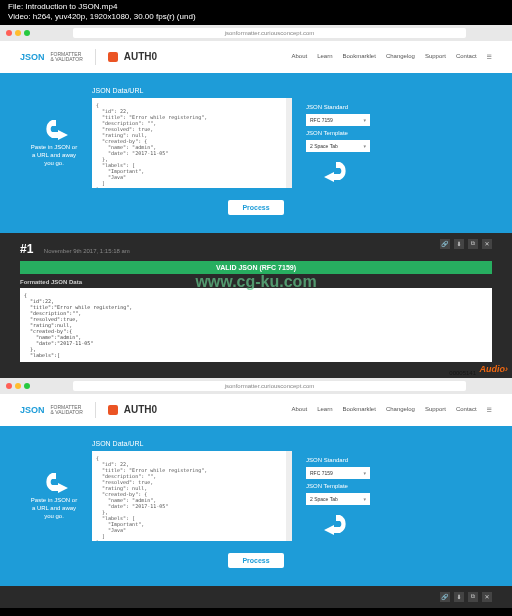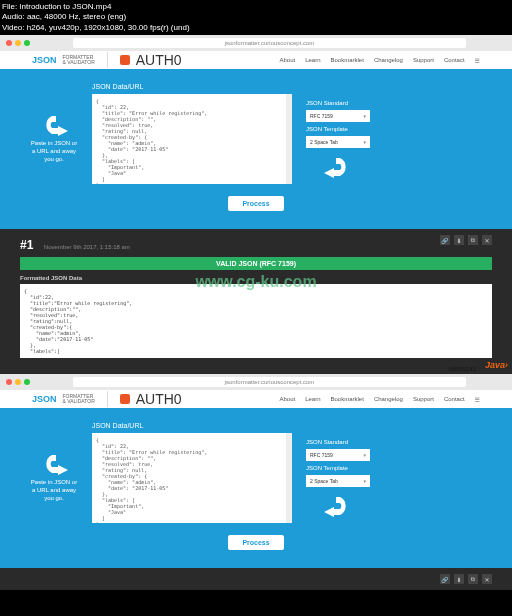--- a/index.html
+++ b/index.html
@@ -1,30 +1,30 @@
 <!DOCTYPE html>
 <html><head>
 <meta charset="utf-8">
 <style>
 * { margin: 0; padding: 0; box-sizing: border-box; font-family: Arial, sans-serif; }
 body { width: 512px; background: #000; }
 
-.meta-block { background: #000; color: #fff; font-size: 8px; padding: 2px 2px; line-height: 1.3; }
+.meta-block { background: #000; color: #fff; font-size: 8px; padding: 2px 8px; line-height: 1.3; }
 
 .browser-chrome { background: #e8e8e8; height: 16px; display: flex; align-items: center; padding: 0 6px; gap: 3px; }
 .traffic { width: 6px; height: 6px; border-radius: 50%; }
 .tr-red { background: #ff5f56; }
 .tr-yellow { background: #ffbd2e; }
 .tr-green { background: #27c93f; }
 .url-bar { flex: 1; background: #fff; height: 10px; margin: 0 40px; border-radius: 2px; font-size: 6px; color: #888; text-align: center; line-height: 10px; }
 
-.topbar { background: #fff; height: 18px; display: flex; align-items: center; padding: 0 32px; gap: 6px; }
+.topbar { background: #fff; height: 32px; display: flex; align-items: center; padding: 0 20px; gap: 6px; }
 .logo-json { font-size: 9px; font-weight: bold; color: #1e9cd8; }
 .logo-sub { font-size: 5px; color: #666; line-height: 1; }
-.logo-auth { font-size: 14px; font-weight: normal; color: #333; text-align: right; }
+.logo-auth { font-size: 10px; font-weight: bold; color: #333; text-align: right; }
 .auth-icon { width: 10px; height: 10px; background: #eb5424; border-radius: 2px; display: inline-block; }
 .sep { width: 1px; height: 16px; background: #ddd; margin: 0 6px; }
 .topnav { margin-left: auto; display: flex; gap: 10px; font-size: 6px; color: #555; }
 
 .blue-main { background: #1e9cd8; padding: 14px 30px 18px; position: relative; }
 .panel-header { color: #fff; font-size: 7px; margin-bottom: 4px; margin-left: 62px; }
 .panel-row { display: flex; align-items: center; gap: 14px; }
 .arrow-svg { fill: #fff; }
 .arrow-caption { color: #fff; font-size: 6px; text-align: center; width: 48px; line-height: 1.3; }
 
@@ -55,21 +55,20 @@
 .result-code { background: #fff; font-family: monospace; font-size: 5px; color: #444; padding: 4px; margin-top: 3px; white-space: pre; overflow: hidden; }
 
 .watermark { position: absolute; left: 50%; transform: translateX(-50%); color: rgba(100,200,140,0.7); font-size: 16px; font-weight: bold; pointer-events: none; z-index: 5; }
 .wm-top { top: 273px; }
 </style>
 </head>
 <body>
 
 <div class="meta-block">
   <div>File: Introduction to JSON.mp4</div>
-  <div>Audio: aac, 48000 Hz, stereo (eng)</div>
   <div>Video: h264, yuv420p, 1920x1080, 30.00 fps(r) (und)</div>
 </div>
 
 <div style="position:relative;">
   <div class="browser-chrome">
     <div class="traffic tr-red"></div>
     <div class="traffic tr-yellow"></div>
     <div class="traffic tr-green"></div>
     <div class="url-bar">jsonformatter.curiousconcept.com</div>
   </div>
@@ -155,21 +154,21 @@
   "title":"Error while registering",
   "description":"",
   "resolved":true,
   "rating":null,
   "created-by":{
     "name":"admin",
     "date":"2017-11-05"
   },
   "labels":[</div>
     <span class="timestamp">00005141</span>
-    <span class="packt">Java›</span>
+    <span class="packt">Audio›</span>
   </div>
 </div>
 
 <div class="watermark wm-top">www.cg-ku.com</div>
 
 <div style="position:relative;">
   <div class="browser-chrome">
     <div class="traffic tr-red"></div>
     <div class="traffic tr-yellow"></div>
     <div class="traffic tr-green"></div>

